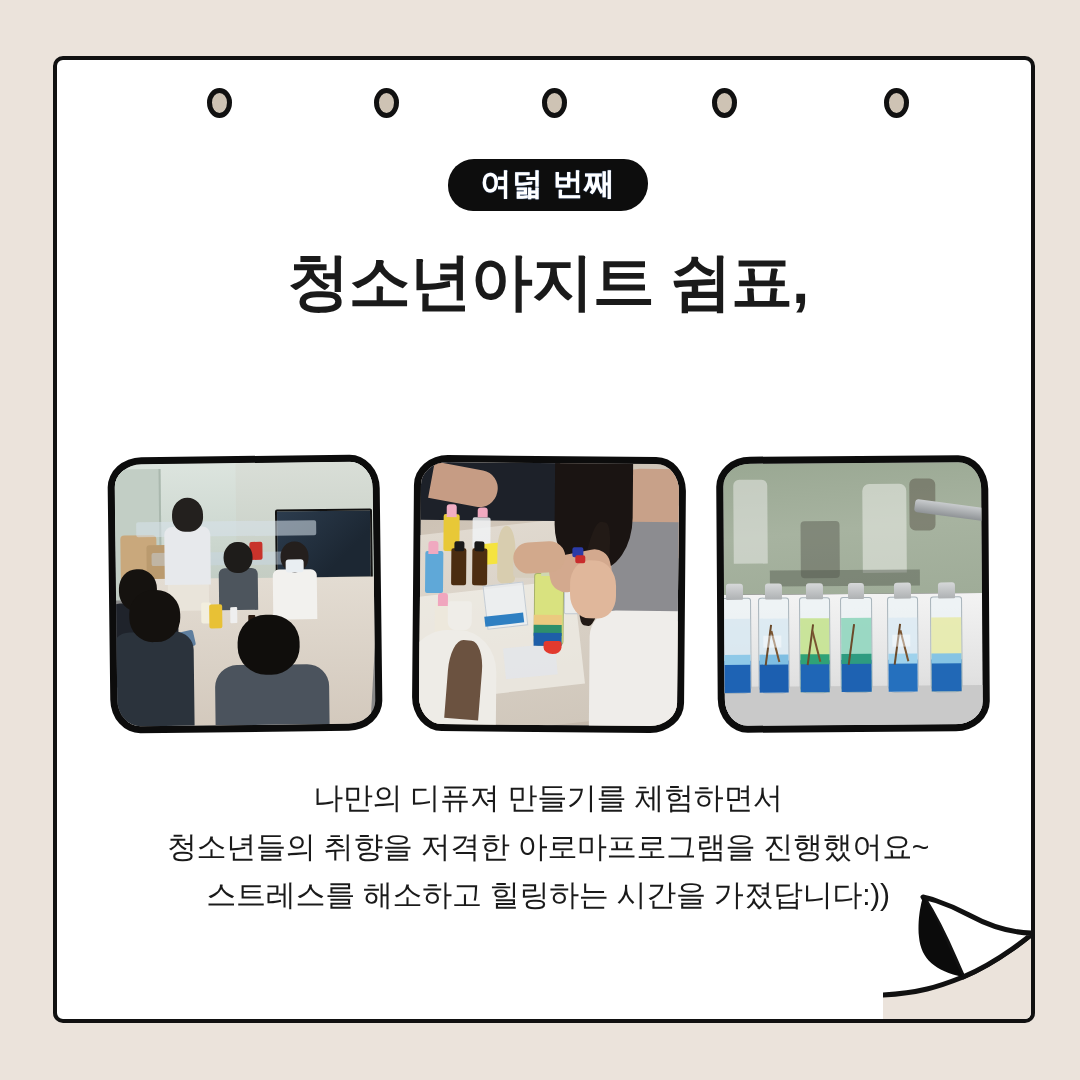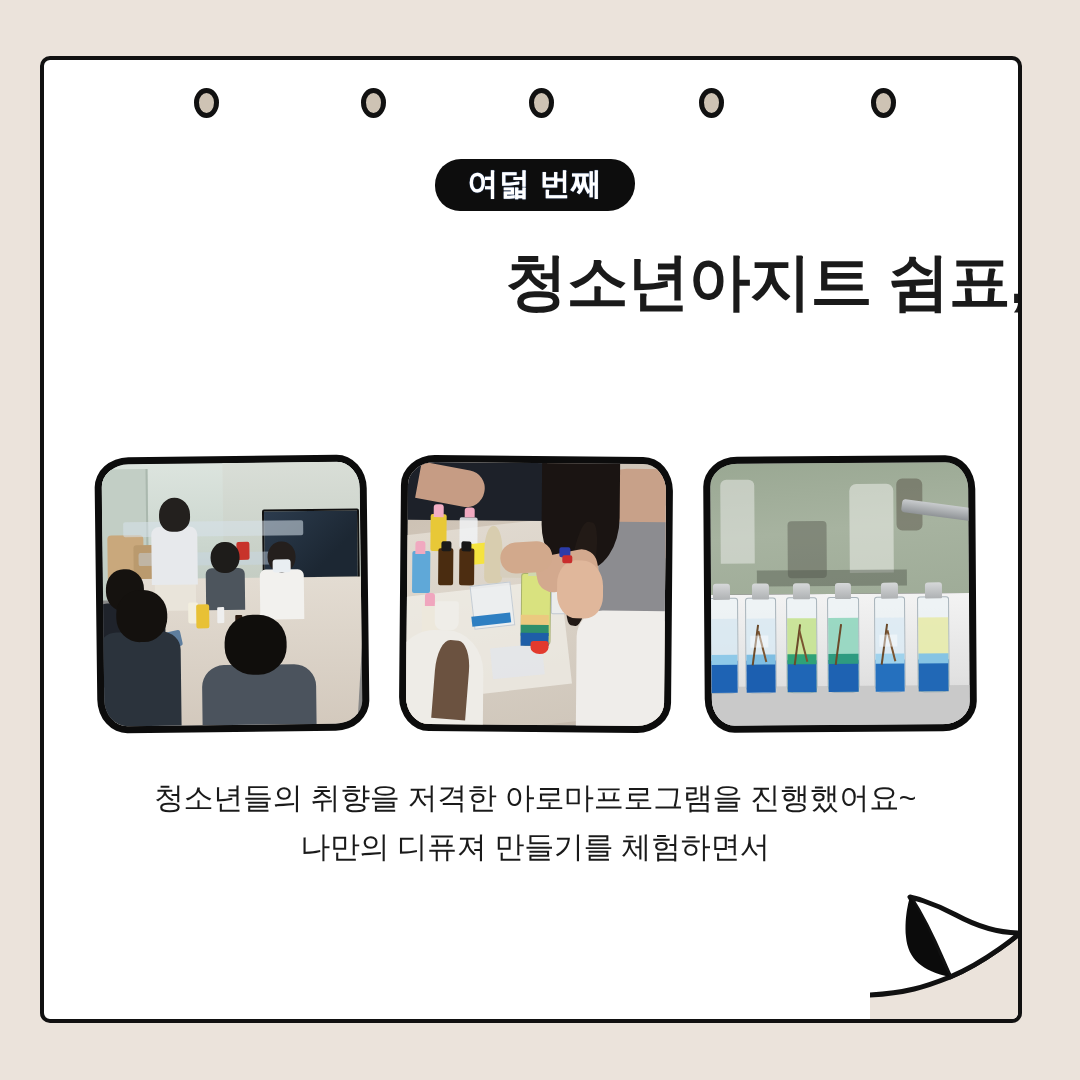--- a/index.html
+++ b/index.html
@@ -11,21 +11,21 @@
     height: 1080px;
     background: #EBE3DB;
     font-family: "Liberation Sans", sans-serif;
     overflow: hidden;
     position: relative;
   }
 
   
   #paper-sheet {
     position: absolute;
-    left: 40px;
+    left: 53px;
     top: 56px;
     width: 982px;
     height: 967px;
     background: #FFFFFF;
     border: 4px solid #111111;
     border-radius: 10px;
     box-sizing: border-box;
     overflow: hidden;
   }
 
@@ -68,21 +68,21 @@
     line-height: 1;
     text-shadow: 0 0 1px rgba(120,170,255,0.8);
   }
 
   
   #title-block {
     position: absolute;
     left: 0;
     top: 182px;
     width: 982px;
-    text-align: right;
+    text-align: center;
     color: #1A1A1A;
   }
   .title-line {
     display: block;
     font-size: 62px;
     font-weight: 700;
     line-height: 1.28;
     letter-spacing: -1px;
     white-space: nowrap;
   }
@@ -419,22 +419,23 @@
           <div class="liquid" style="background:rgba(230,232,150,0.70)"></div>
           <div class="sandA" style="background:#2168B6"></div>
           <div class="sandB" style="background:#86C4E4"></div>
         </div>
       </div>
     </div>
 
   </div>
 
   <div id="caption-block">
+    <span class="caption-line">나만의 디퓨져 만들기를 체험하면서</span>
     <span class="caption-line">청소년들의 취향을 저격한 아로마프로그램을 진행했어요~</span>
-    <span class="caption-line">나만의 디퓨져 만들기를 체험하면서</span>
+    <span class="caption-line">스트레스를 해소하고 힐링하는 시간을 가졌답니다:))</span>
   </div>
 
   <svg id="page-curl" viewBox="0 0 150 150">
     <path d="M150,150 L150,62 C150,62 118,90 80,106 C55,116 36,122 0,124 L0,150 Z" fill="#EBE3DB"></path>
     <path d="M150,62 C150,62 118,90 80,106 C55,116 36,122 0,124" fill="none" stroke="#111111" stroke-width="5" stroke-linecap="round"></path>
     <path d="M40,26 C40,26 60,30 86,44 C112,58 132,62 150,62 C150,62 118,90 80,106 C72,90 62,60 40,26 Z" fill="#FFFFFF" stroke="#111111" stroke-width="5" stroke-linejoin="round"></path>
     <path d="M40,26 C40,26 34,44 36,66 C38,88 52,100 80,106 C68,84 56,48 40,26 Z" fill="#0B0B0B"></path>
   </svg>
 
 </div>

